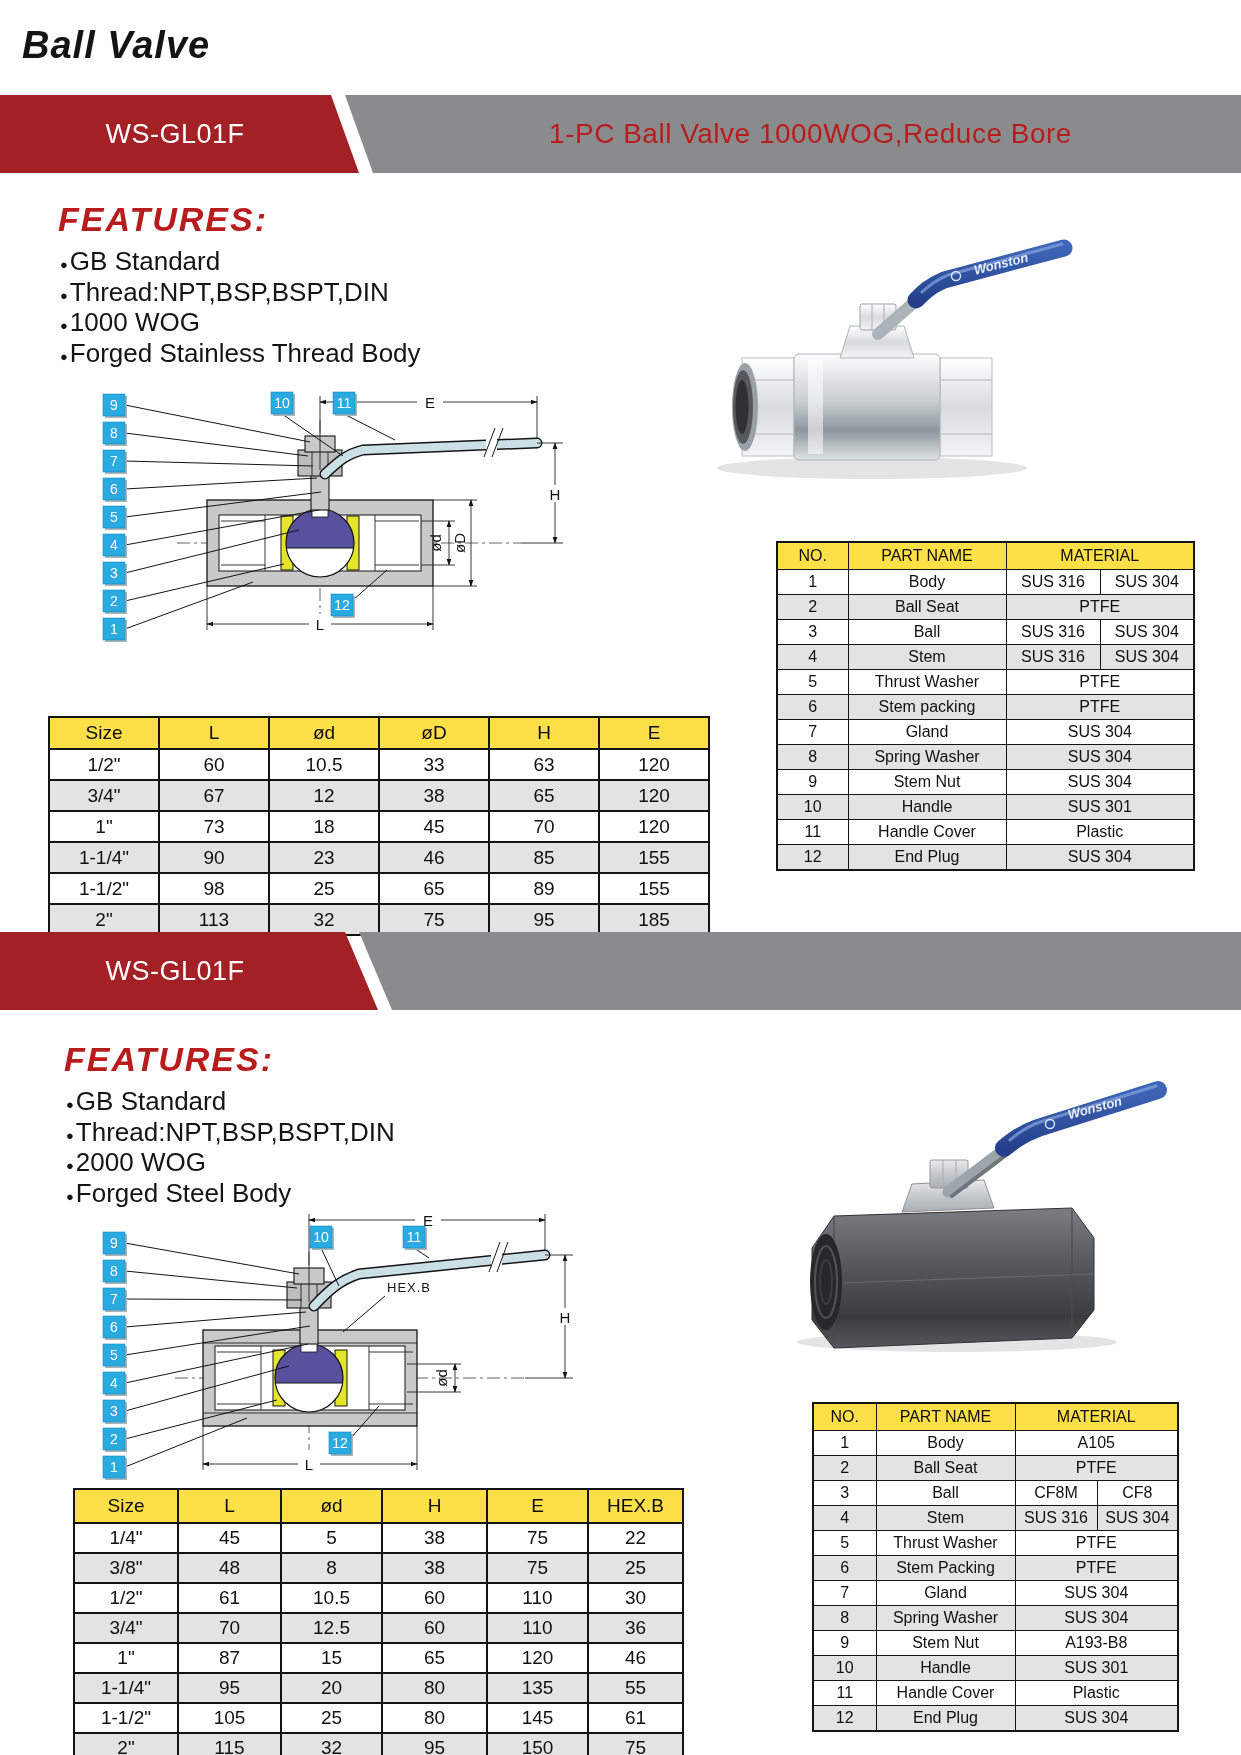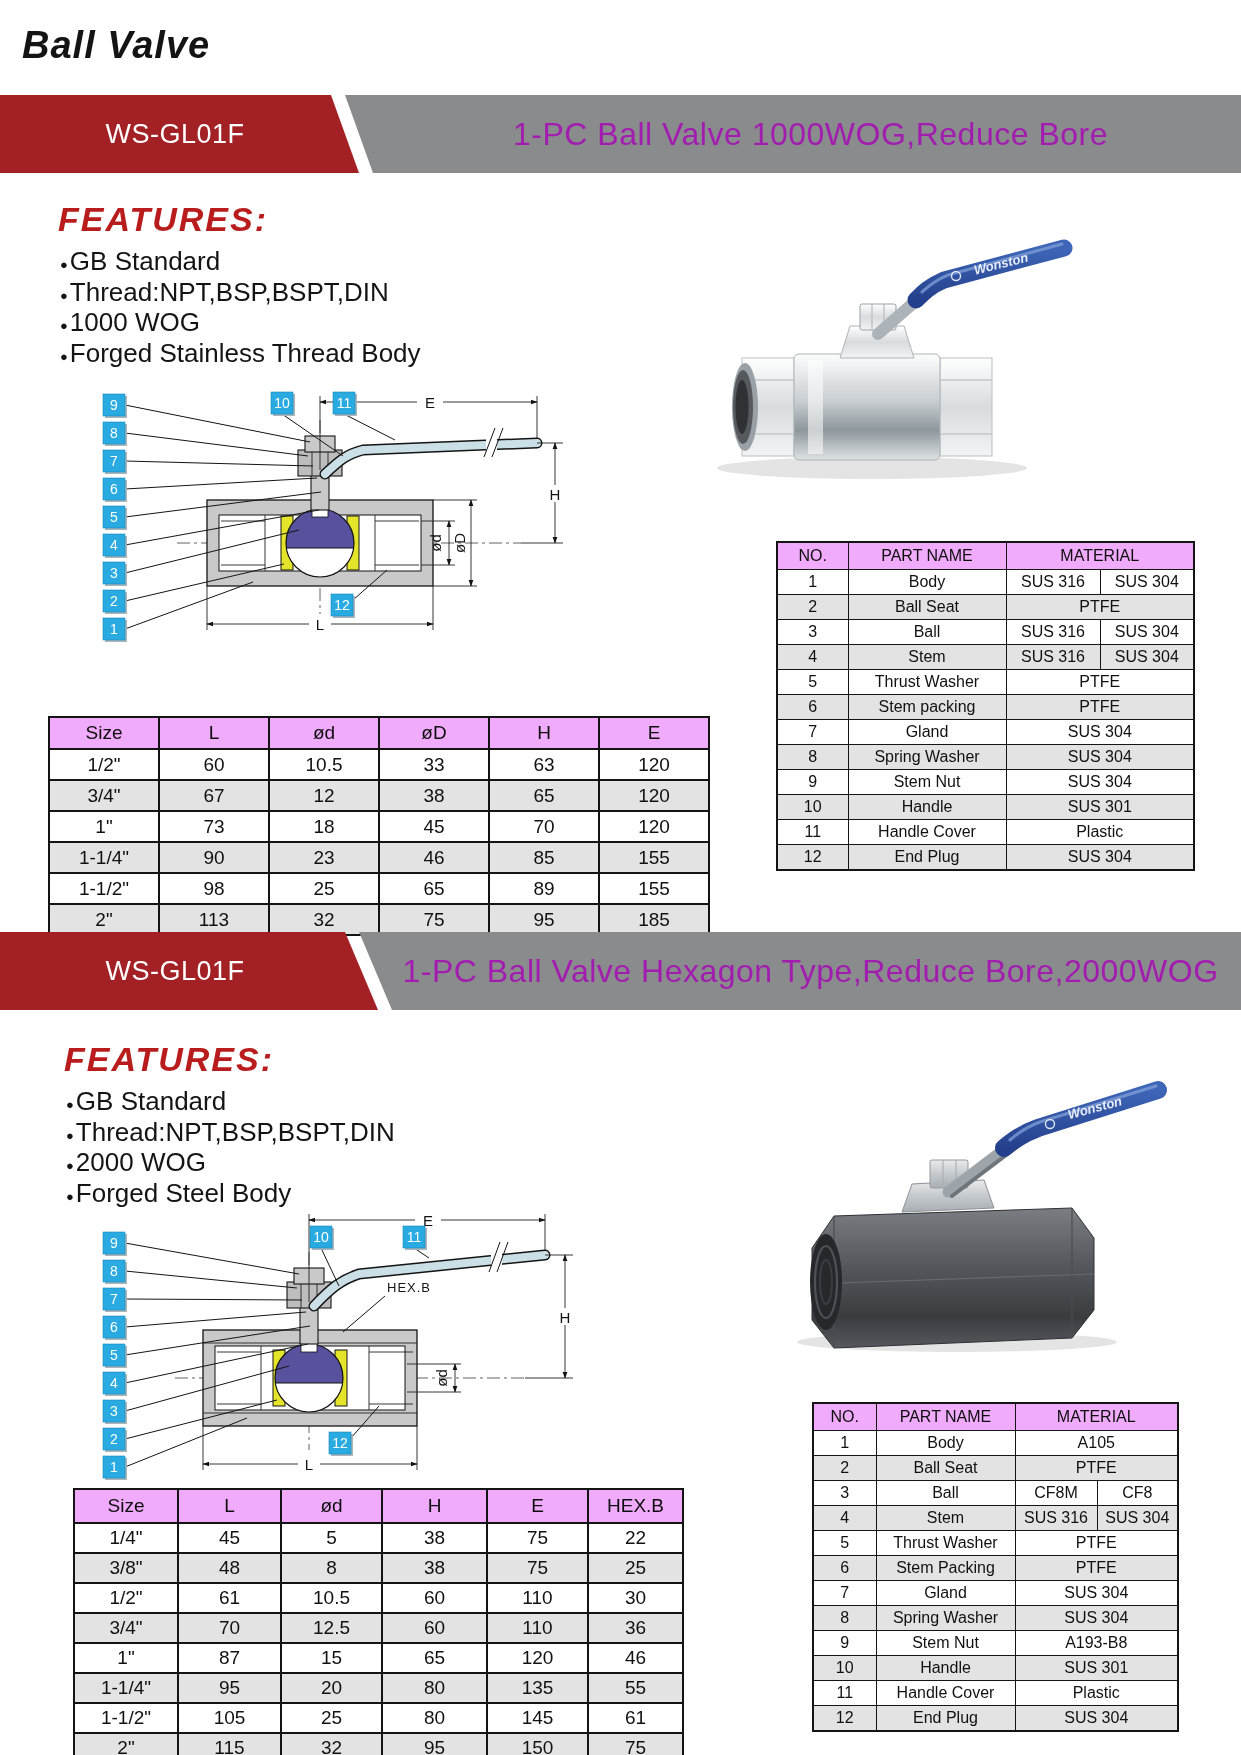--- a/index.html
+++ b/index.html
@@ -10,31 +10,31 @@
 
   
   .banner { position:absolute; left:0; width:1241px; height:78px; }
   .banner .red-wedge  { position:absolute; inset:0; background:#A32025; }
   .banner .gray-band  { position:absolute; inset:0; background:#8A8B8D; }
   .banner.b1 .red-wedge { clip-path:polygon(0 0,331px 0,359px 100%,0 100%); }
   .banner.b1 .gray-band { clip-path:polygon(345px 0,100% 0,100% 100%,373px 100%); }
   .banner.b2 .red-wedge { clip-path:polygon(0 0,345px 0,378px 100%,0 100%); }
   .banner.b2 .gray-band { clip-path:polygon(359px 0,100% 0,100% 100%,392px 100%); }
   .banner .model-label { position:absolute; left:0; top:0; width:350px; height:100%; display:flex; align-items:center; justify-content:center; color:#fff; font-size:27px; letter-spacing:.5px; }
-  .banner .prod-label  { position:absolute; left:380px; right:0; top:0; height:100%; display:flex; align-items:center; justify-content:center; color:#a21caf; font-size:32px; letter-spacing:.5px; }
+  .banner .prod-label  { position:absolute; left:380px; right:0; top:0; height:100%; display:flex; align-items:center; justify-content:center; color:#b91c1c; font-size:28px; letter-spacing:.5px; }
 
   
   .features-heading { position:absolute; font-size:34px; font-weight:bold; font-style:italic; letter-spacing:2px; color:#b91c1c; }
   .features-list { position:absolute; list-style:none; margin:0; padding:0; font-size:26px; line-height:27.5px; color:#141414; }
   .features-list li::before { content:"\25CF"; font-size:13px; vertical-align:1px; margin-right:2px; }
 
   
   table.dtable { position:absolute; border-collapse:collapse; table-layout:fixed; text-align:center; background:#fff; }
   table.dtable th, table.dtable td { border:2px solid #141414; padding:0; overflow:hidden; white-space:nowrap; }
-  table.dtable th { background:#f0abfc; font-weight:normal; color:#0d0d0d; }
+  table.dtable th { background:#fde047; font-weight:normal; color:#0d0d0d; }
   table.dtable tbody tr:nth-child(even) { background:#E3E3E3; }
   table.size-tbl { font-size:19px; }
   table.size-tbl th { height:30px; }
   table.size-tbl td { height:29px; }
   table.size-tbl.s2 th { height:32px; }
   table.size-tbl.s2 td { height:28px; }
   table.parts-tbl { font-size:16px; }
   table.parts-tbl th, table.parts-tbl td { border-width:1.5px; }
   table.parts-tbl { border:2.5px solid #141414; }
   table.parts-tbl th { height:26px; }
@@ -406,21 +406,20 @@
           <td>End Plug</td>
           <td colspan="2">SUS 304</td>
         </tr>
       </tbody>
   </table>
 
   <div class="banner b2" style="top:922px">
     <div class="red-wedge"></div>
     <div class="gray-band"></div>
     <div class="model-label">WS-GL01F</div>
-    <div class="prod-label">1-PC Ball Valve Hexagon Type,Reduce Bore,2000WOG</div>
   </div>
 
   <div class="features-heading" style="left:64px; top:1030px">FEATURES:</div>
   <ul class="features-list" style="left:66px; top:1078px">
     <li>GB Standard</li>
     <li>Thread:NPT,BSP,BSPT,DIN</li>
     <li>2000 WOG</li>
     <li>Forged Steel Body</li>
   </ul>
 

